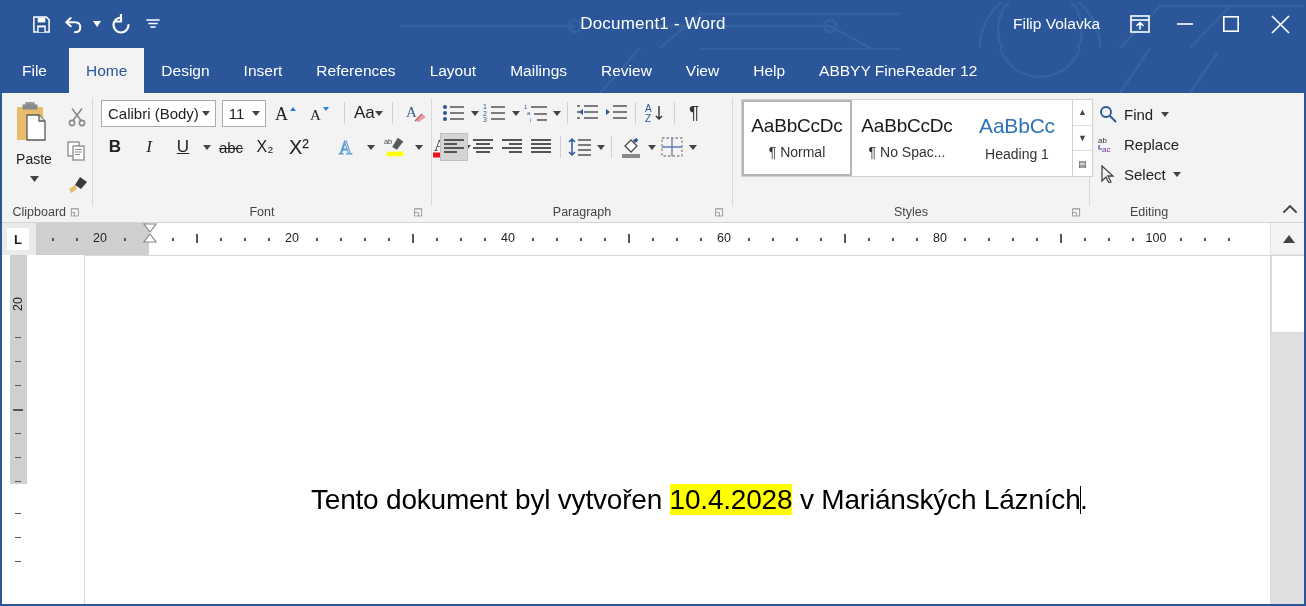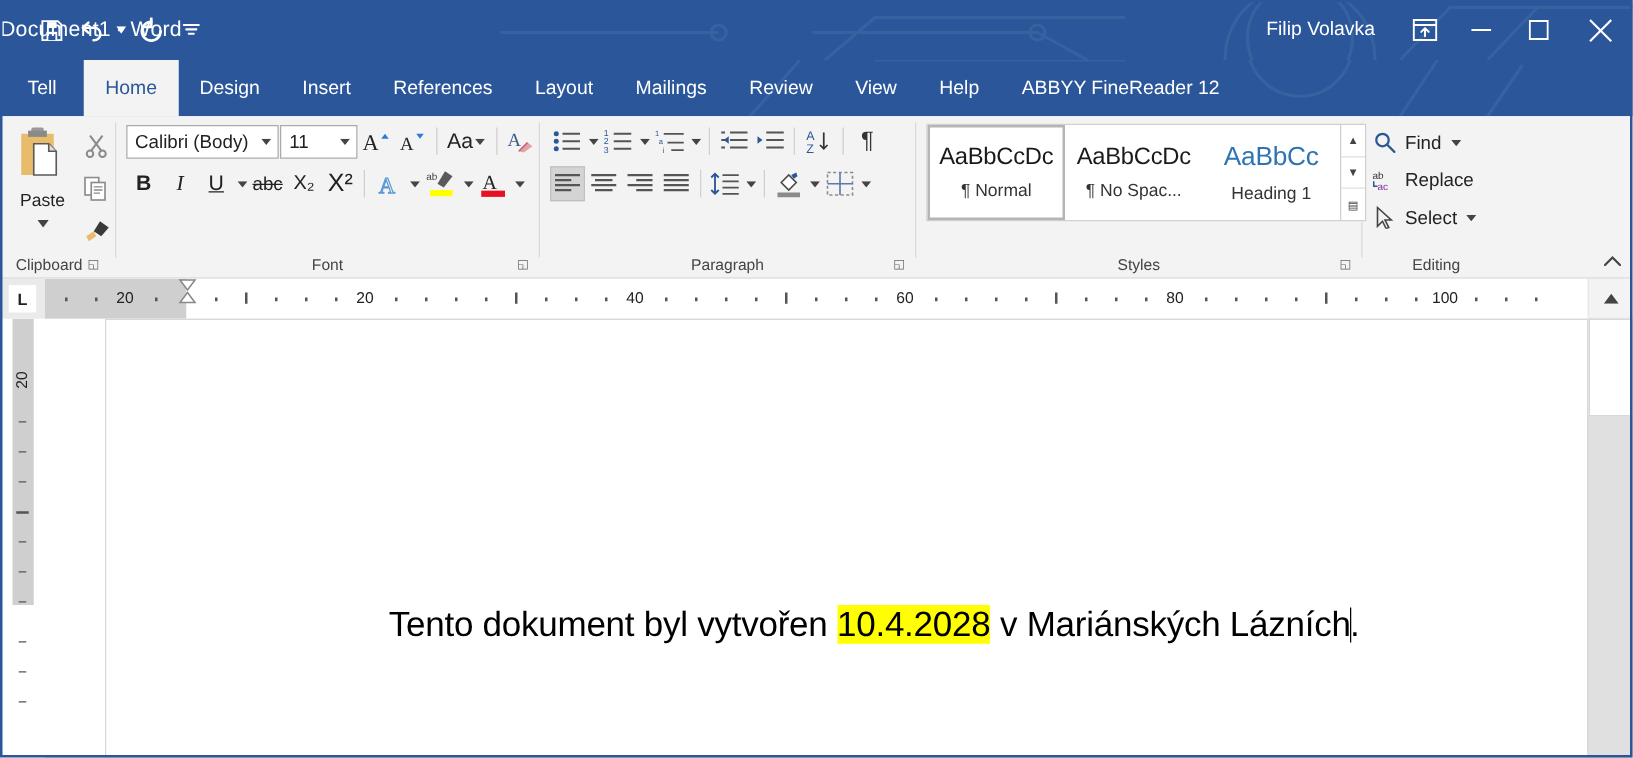--- a/index.html
+++ b/index.html
@@ -19,21 +19,21 @@
   .titlebar .deco { position: absolute; inset: 0; pointer-events: none; }
   .qat { display: flex; align-items: center; gap: 2px; padding-left: 26px; z-index: 2; }
   .qat-btn {
     width: 30px; height: 30px; display: flex; align-items: center; justify-content: center;
     color: #fff;
   }
   .qat-btn svg { display: block; }
   .qat-caret { width: 14px; height: 30px; display: flex; align-items: center; justify-content: center; }
   .qat-caret svg { display: block; }
   .title-text {
-    position: absolute; left: 0; right: 0; text-align: left;
+    position: absolute; left: 0; right: 0; text-align: center;
     color: #fff; font-size: 17px; letter-spacing: .2px; z-index: 2;
     pointer-events: none;
   }
   .title-right {
     margin-left: auto; display: flex; align-items: center; z-index: 2; height: 100%;
   }
   .user-name { color: #fff; font-size: 15.5px; padding-right: 18px; white-space: nowrap; }
   .win-btn {
     width: 46px; height: 48px; display: flex; align-items: center; justify-content: center;
     color: #fff;
@@ -81,21 +81,21 @@
     padding-top: 2px;
   }
   .paste-label { font-size: 14px; color: #222; margin-top: 2px; }
   .paste-caret { margin-top: 1px; }
   .clip-small { display: flex; flex-direction: column; gap: 6px; padding-top: 4px; }
   .clip-icon { width: 30px; height: 28px; display: flex; align-items: center; justify-content: center; }
 
   
   .fontgrp { width: 338px; }
   .fg-col { display: flex; flex-direction: column; gap: 6px; padding-left: 8px; width: 100%; }
-  .fg-row { display: flex; align-items: center; gap: 1px; height: 28px; }
+  .fg-row { display: flex; align-items: center; gap: 6px; height: 28px; }
   .combo {
     height: 27px; border: 1px solid #ababab; background: #fff;
     display: flex; align-items: center; font-size: 15px; color: #222;
     padding: 0 2px 0 6px;
   }
   .combo .val { flex: 1; white-space: nowrap; overflow: hidden; }
   .combo.fontname { width: 124px; }
   .combo.fontsize { width: 62px; }
   .combo .cb-caret { width: 14px; display: flex; align-items: center; justify-content: center; }
   .rbtn {
@@ -268,21 +268,21 @@
   <div class="tabbar">
     <svg class="deco" width="1306" height="45" viewBox="0 0 1306 45">
       <g stroke="#34639f" stroke-width="2.5" fill="none">
         <circle cx="1040" cy="-13" r="42"></circle>
         <path d="M600 45 L640 0"></path>
         <path d="M1120 45 L1150 0"></path>
         <path d="M1190 45 L1218 4"></path>
         <path d="M700 0 H900"></path>
       </g>
     </svg>
-    <div class="tab file">Tell</div>
+    <div class="tab file">File</div>
     <div class="tab active">Home</div>
     <div class="tab">Design</div>
     <div class="tab">Insert</div>
     <div class="tab">References</div>
     <div class="tab">Layout</div>
     <div class="tab">Mailings</div>
     <div class="tab">Review</div>
     <div class="tab">View</div>
     <div class="tab">Help</div>
     <div class="tab">ABBYY FineReader 12</div>

